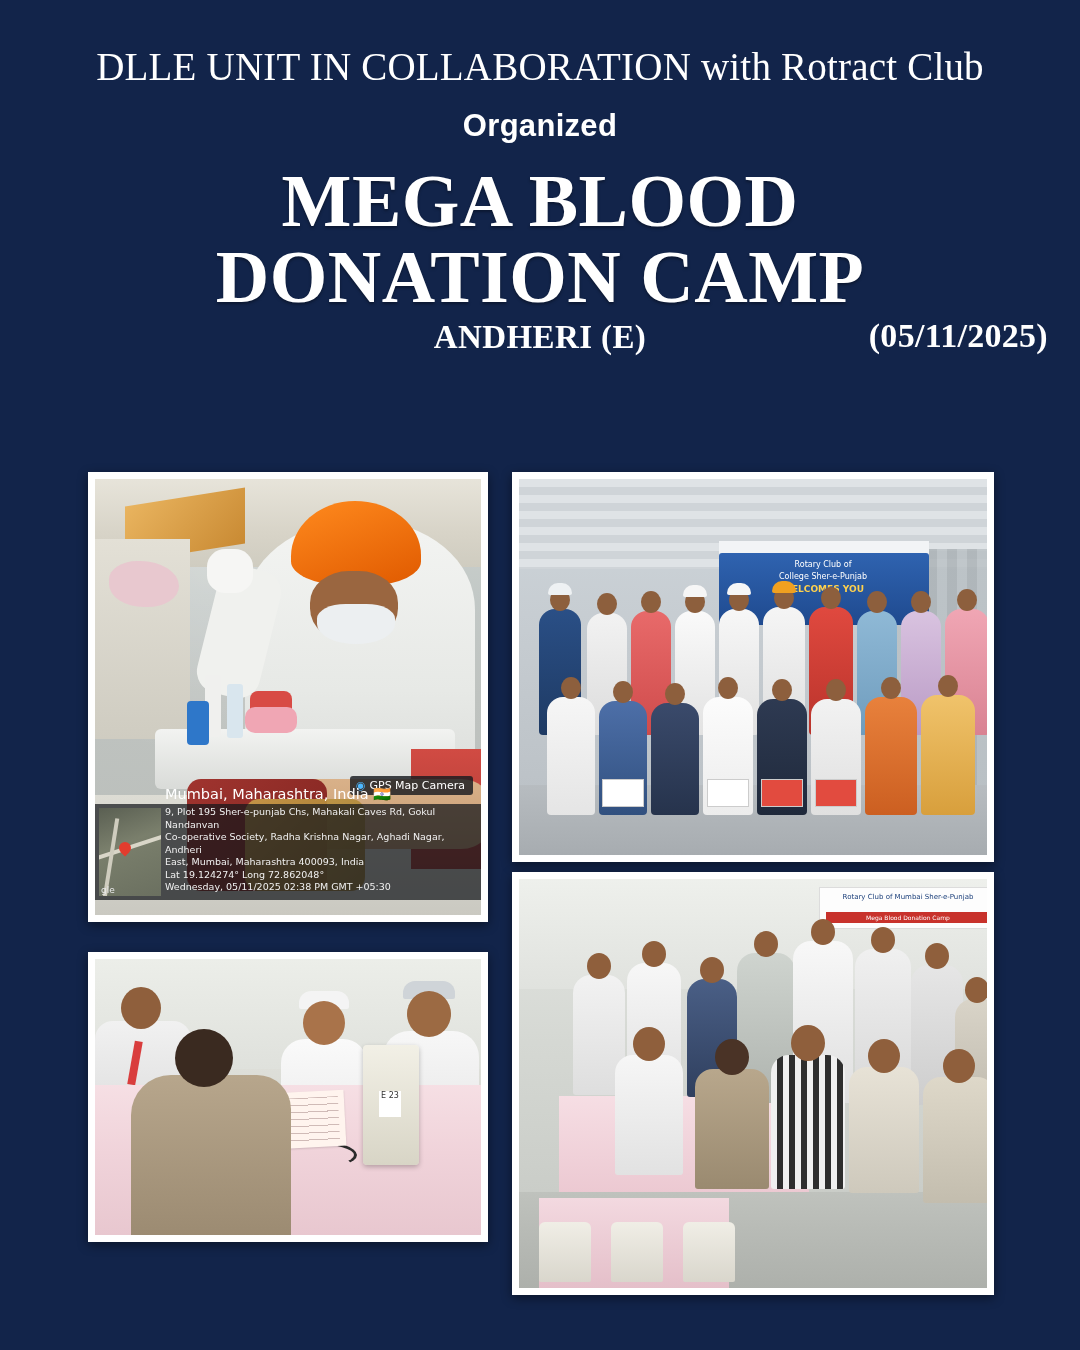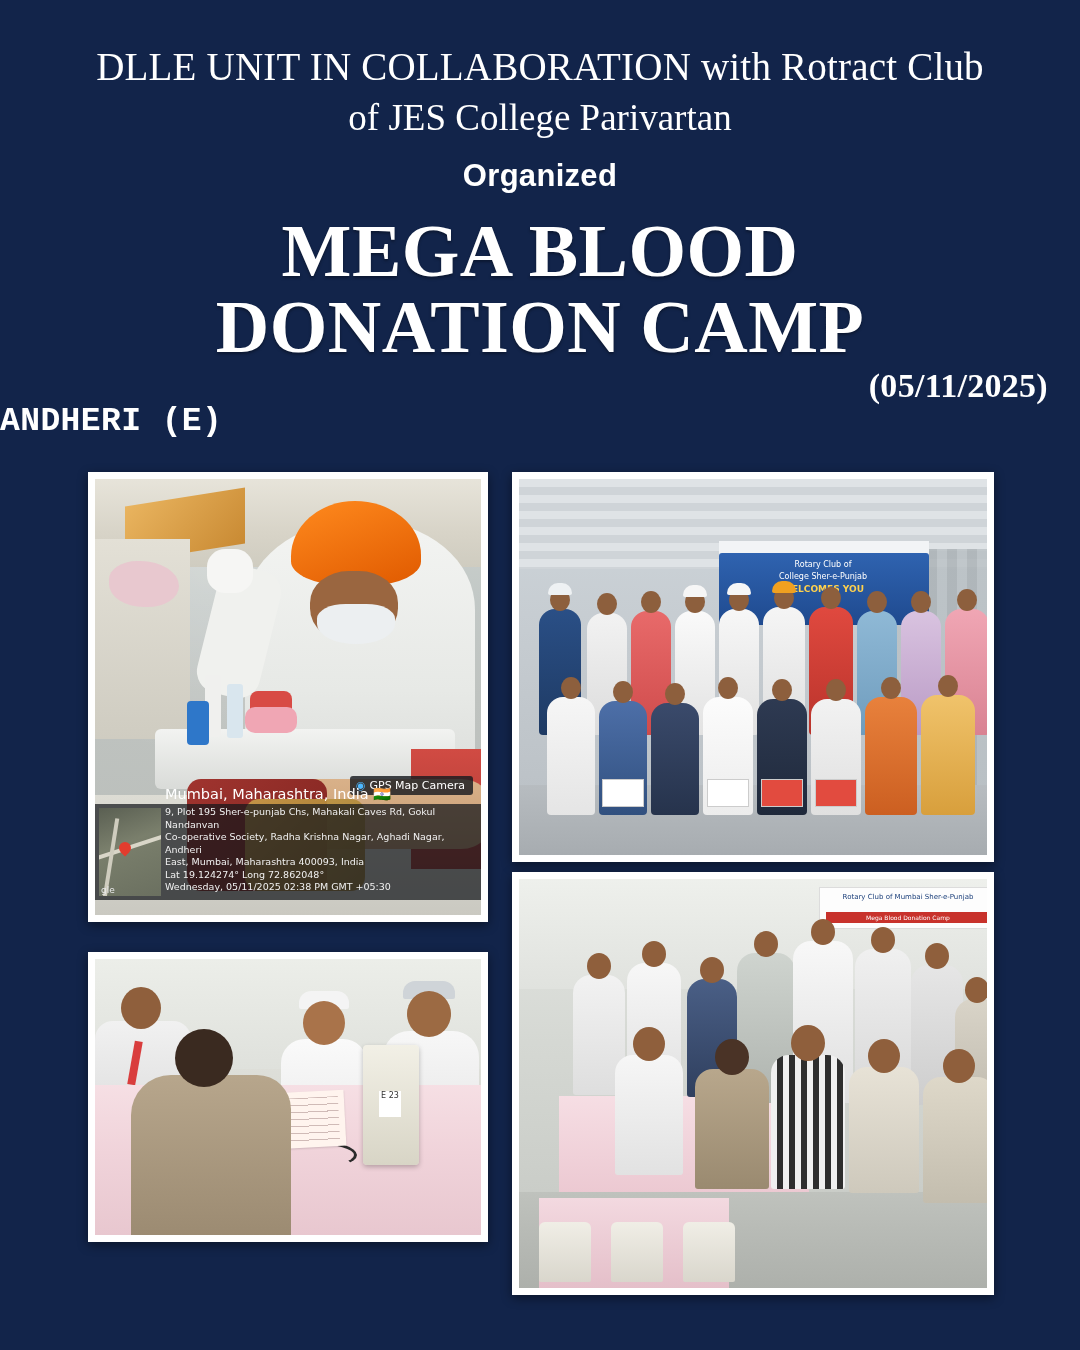--- a/index.html
+++ b/index.html
@@ -61,30 +61,29 @@
     margin-top: 16px;
     letter-spacing: 0.4px;
   }
   .venue-row {
     position: relative;
     margin-top: 4px;
     display: block;
     height: 44px;
   }
   .venue-line-2 {
-    font-family: Liberation Mono, monospace;
+    font-family: Liberation Serif, serif;
     font-weight: bold;
     font-size: 33px;
     letter-spacing: 0.4px;
     position: absolute;
     left: 0;
     right: 0;
     top: 0;
-    text-align: left;
-    margin-top: 34px;
+    text-align: center;
   }
   .date-badge {
     position: absolute;
     right: 32px;
     top: -2px;
     font-family: "Liberation Serif", serif;
     font-weight: bold;
     font-size: 34px;
     letter-spacing: 0.3px;
   }
@@ -305,21 +304,20 @@
   .p4 .tableclothB { position:absolute; left:20px; bottom:0; width:190px; height:90px; background:linear-gradient(180deg,#f3d9e0,#e4bfc9); }
   .p4 .chair { position:absolute; bottom:6px; width:52px; height:60px; background:linear-gradient(180deg,#f0eee6,#d9d6cc); border-radius:6px 6px 2px 2px; }
   .p4 .p { position:absolute; border-radius:18px 18px 3px 3px; }
   .p4 .p .hd { position:absolute; top:-22px; left:50%; transform:translateX(-50%); width:24px; height:26px; border-radius:50%; background:#8f5f3c; }
 </style>
 </head>
 <body>
 
 <div class="header">
   <div class="line-1">DLLE UNIT IN COLLABORATION with Rotract Club</div>
-  <div class="line-2">of JES College Parivartan</div>
   <div class="line-organized">Organized</div>
   <div class="title-main">
     <span class="t-row">MEGA BLOOD</span>
     <span class="t-row">DONATION CAMP</span>
   </div>
   <div class="venue-row">
     <span class="venue-line-2">ANDHERI (E)</span>
     <span class="date-badge">(05/11/2025)</span>
   </div>
 </div>

